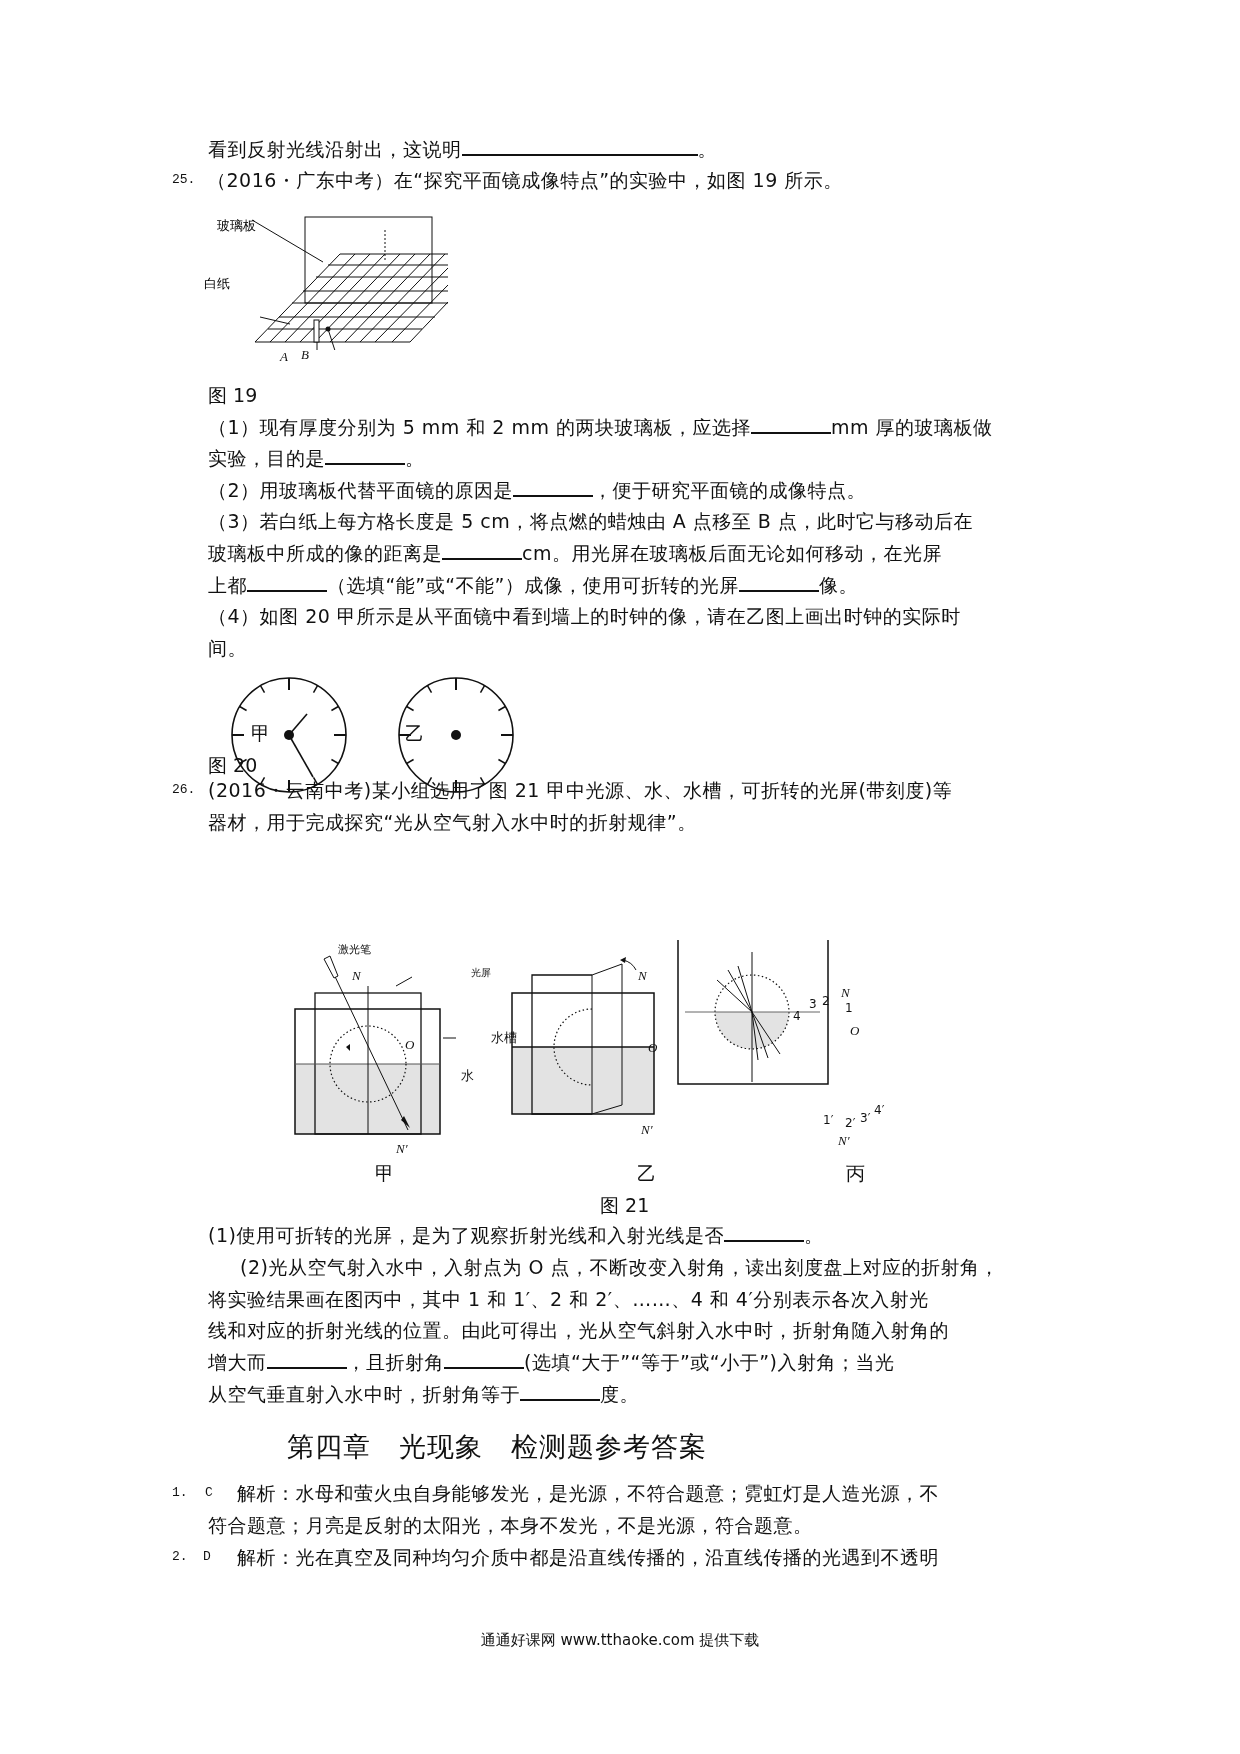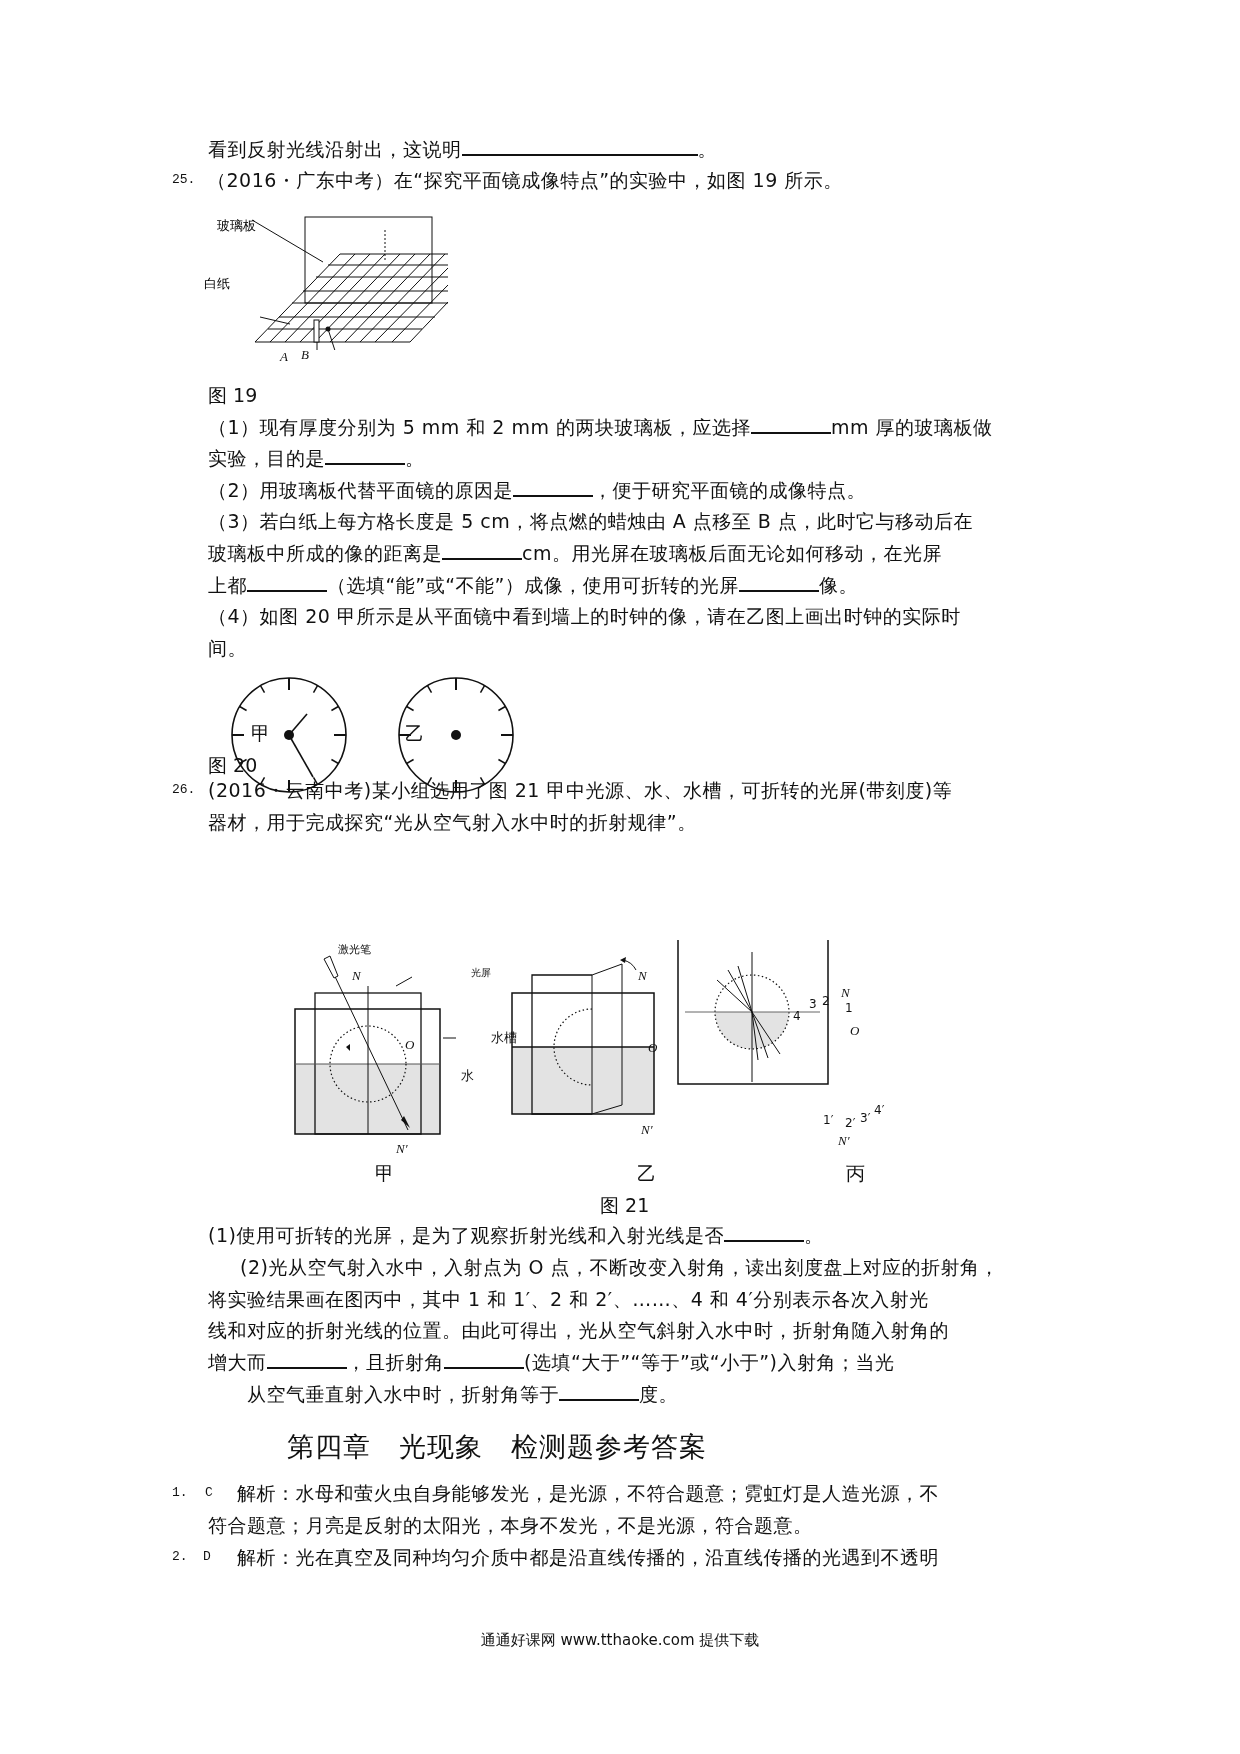--- a/index.html
+++ b/index.html
@@ -205,21 +205,21 @@
 
 <div class="line" style="left:208px; top:1222px;">
   <span>(1)使用可折转的光屏，是为了观察折射光线和入射光线是否</span><span class="blank" style="width:80px"></span><span>。</span>
 </div>
 <div class="line" style="left:208px; top:1254px;margin-left:32px;">(2)光从空气射入水中，入射点为 O 点，不断改变入射角，读出刻度盘上对应的折射角，</div>
 <div class="line" style="left:208px; top:1286px;">将实验结果画在图丙中，其中 1 和 1′、2 和 2′、……、4 和 4′分别表示各次入射光</div>
 <div class="line" style="left:208px; top:1317px;">线和对应的折射光线的位置。由此可得出，光从空气斜射入水中时，折射角随入射角的</div>
 <div class="line" style="left:208px; top:1349px;">
   <span>增大而</span><span class="blank" style="width:80px"></span><span>，且折射角</span><span class="blank" style="width:80px"></span><span>(选填“大于”“等于”或“小于”)入射角；当光</span>
 </div>
-<div class="line" style="left:208px; top:1381px;margin-left:39px;">
+<div class="line" style="left:208px; top:1381px;">
   <span>从空气垂直射入水中时，折射角等于</span><span class="blank" style="width:80px"></span><span>度。</span>
 </div>
 
 <div class="title" style="top:1430px;">第四章　光现象　检测题参考答案</div>
 
 <div class="num" style="left:172px; top:1480px;">1.</div>
 <div class="num" style="left:205px; top:1480px;">C</div>
 <div class="line" style="left:237px; top:1480px;">解析：水母和萤火虫自身能够发光，是光源，不符合题意；霓虹灯是人造光源，不</div>
 <div class="line" style="left:208px; top:1512px;">符合题意；月亮是反射的太阳光，本身不发光，不是光源，符合题意。</div>
 

